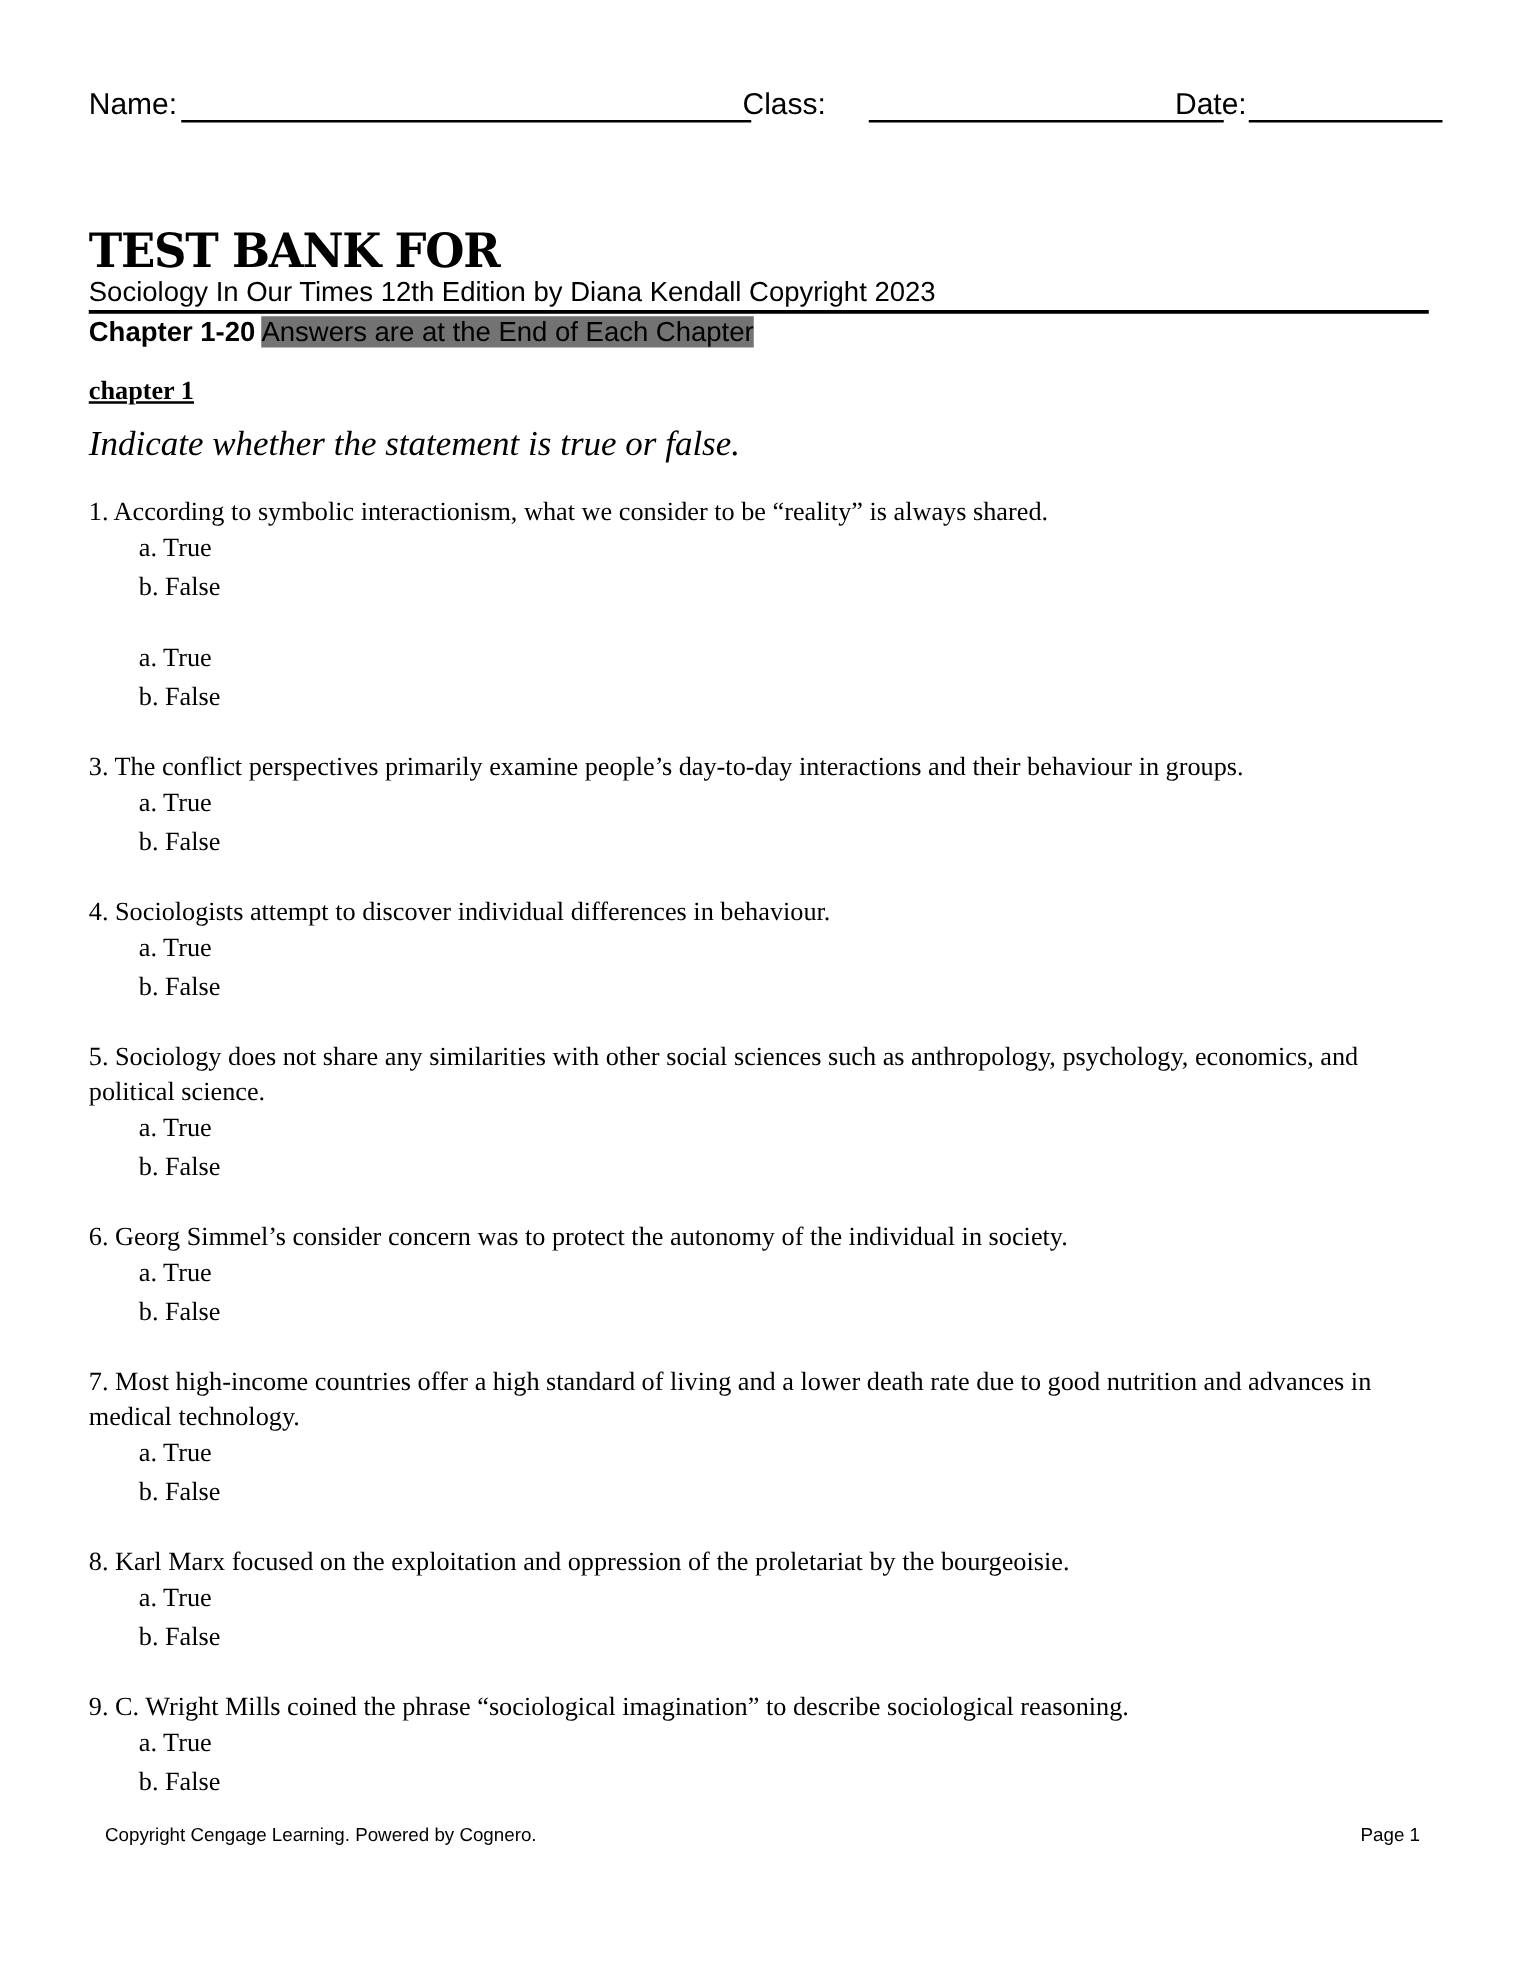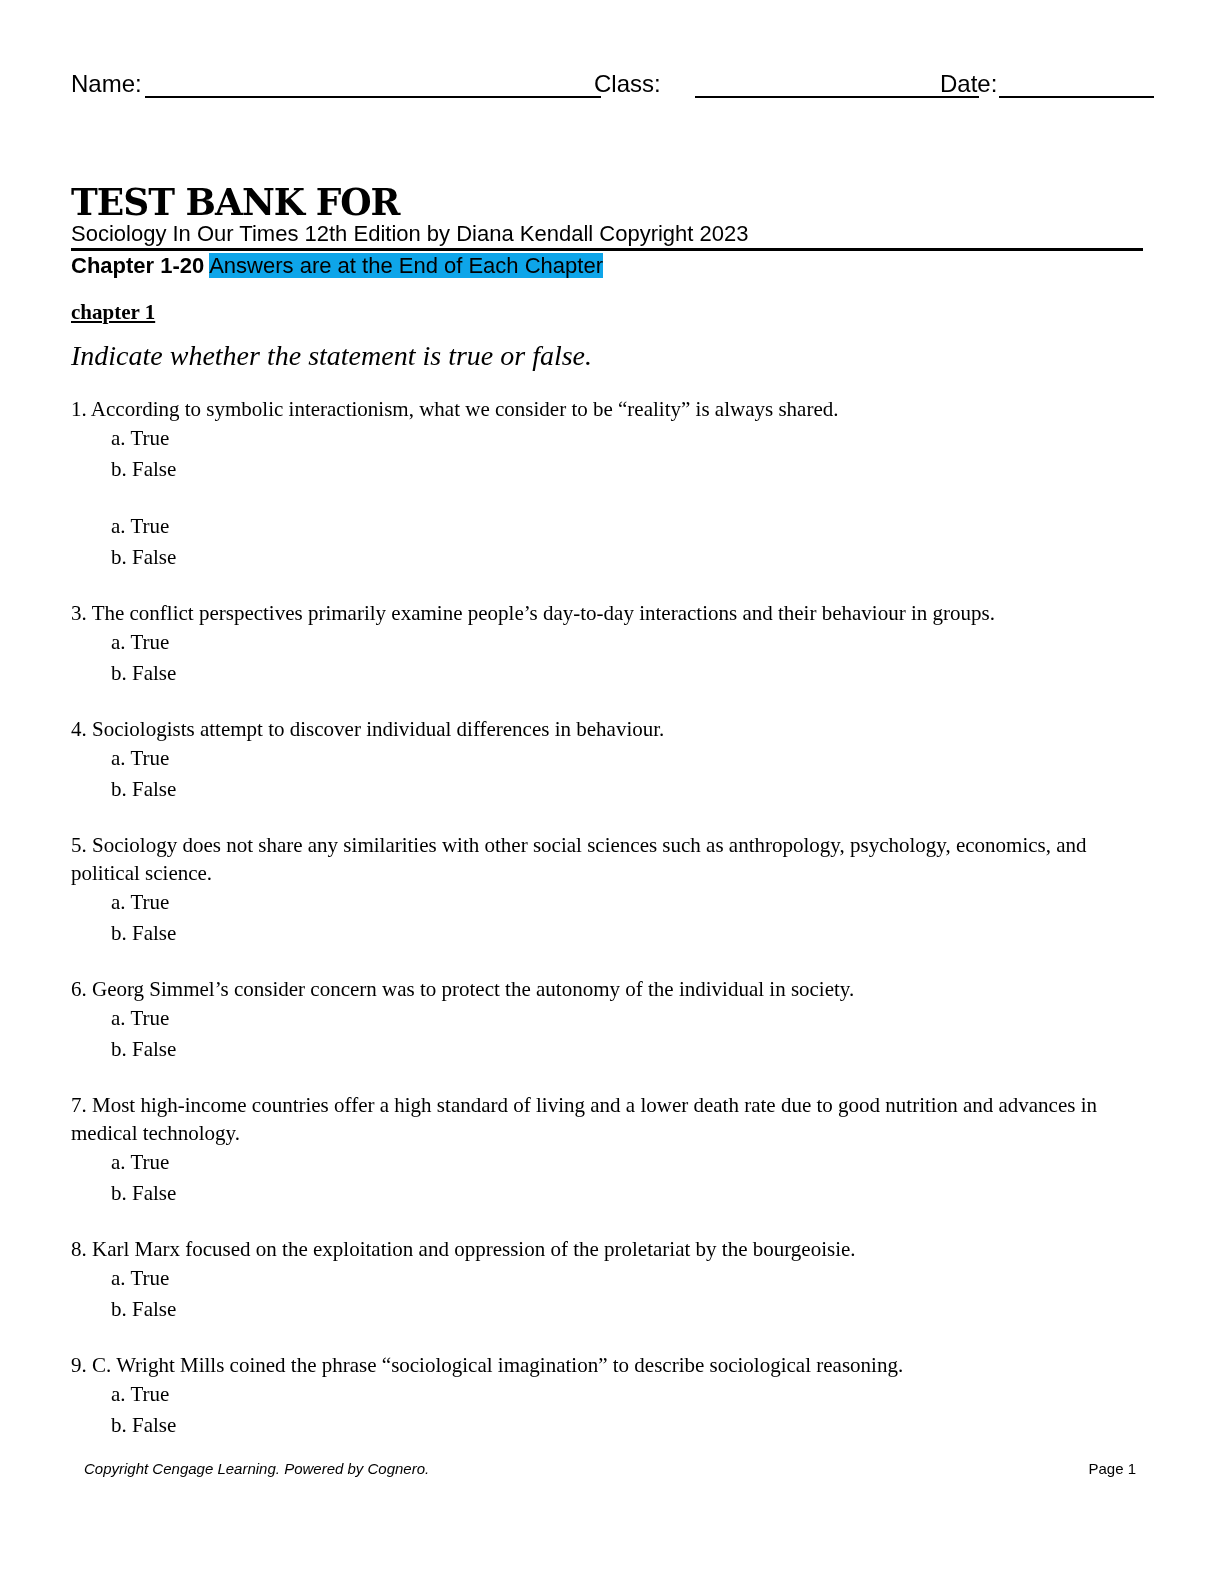--- a/index.html
+++ b/index.html
@@ -10,31 +10,31 @@
   .header-row { position: absolute; top: 70px; left: 71px; width: 1071px; height: 26px; font-size: 24px; }
   .hdr-field { position: absolute; top: 0; display: flex; align-items: flex-end; }
   .hdr-label { white-space: nowrap; }
   .hdr-line { border-bottom: 2px solid #000; height: 22px; }
 
   .title-block { position: absolute; top: 180px; left: 71px; width: 1072px; }
   .tb-title { font-family: "DejaVu Serif", serif; font-weight: bold; font-size: 36px; letter-spacing: -1px; line-height: 40px; transform: scaleY(1.05); transform-origin: left top; }
   .tb-sub { font-size: 22px; line-height: 28px; margin-top: 0px; border-bottom: 3px solid #000; padding-bottom: 0; }
   .tb-chap { font-size: 22px; line-height: 30px; margin-top: 0px; }
   .tb-chap b { font-weight: bold; }
-  .hl { background: #0ea5e9; }
+  .hl { background: #737373; }
 
   .content { position: absolute; left: 71px; top: 297px; width: 1075px; font-size: 21px; }
   .chapter-head { font-weight: bold; text-decoration: underline; font-size: 21px; line-height: 30px; margin: 0 0 14px 0; }
   .instr { font-style: italic; font-size: 28px; line-height: 30px; margin: 0 0 24px 0; }
   .q { margin: 0 0 27px 0; }
   .q-text { line-height: 28px; }
   .opt { padding-left: 40px; line-height: 30.5px; }
 
   .footer { position: absolute; left: 84px; top: 1460px; width: 1068px; font-size: 15px; }
-  .footer-left { position: absolute; left: 0; top: 0; font-style: italic; }
+  .footer-left { position: absolute; left: 0; top: 0; }
   .footer-right { position: absolute; right: 16px; top: 0; }
 </style>
 </head>
 <body>
 
 <div class="header-row sans">
   <div class="hdr-field" style="left:0;">
     <span class="hdr-label">Name:</span>
     <span class="hdr-line" style="width:456px; margin-left:3px;"></span>
   </div>

